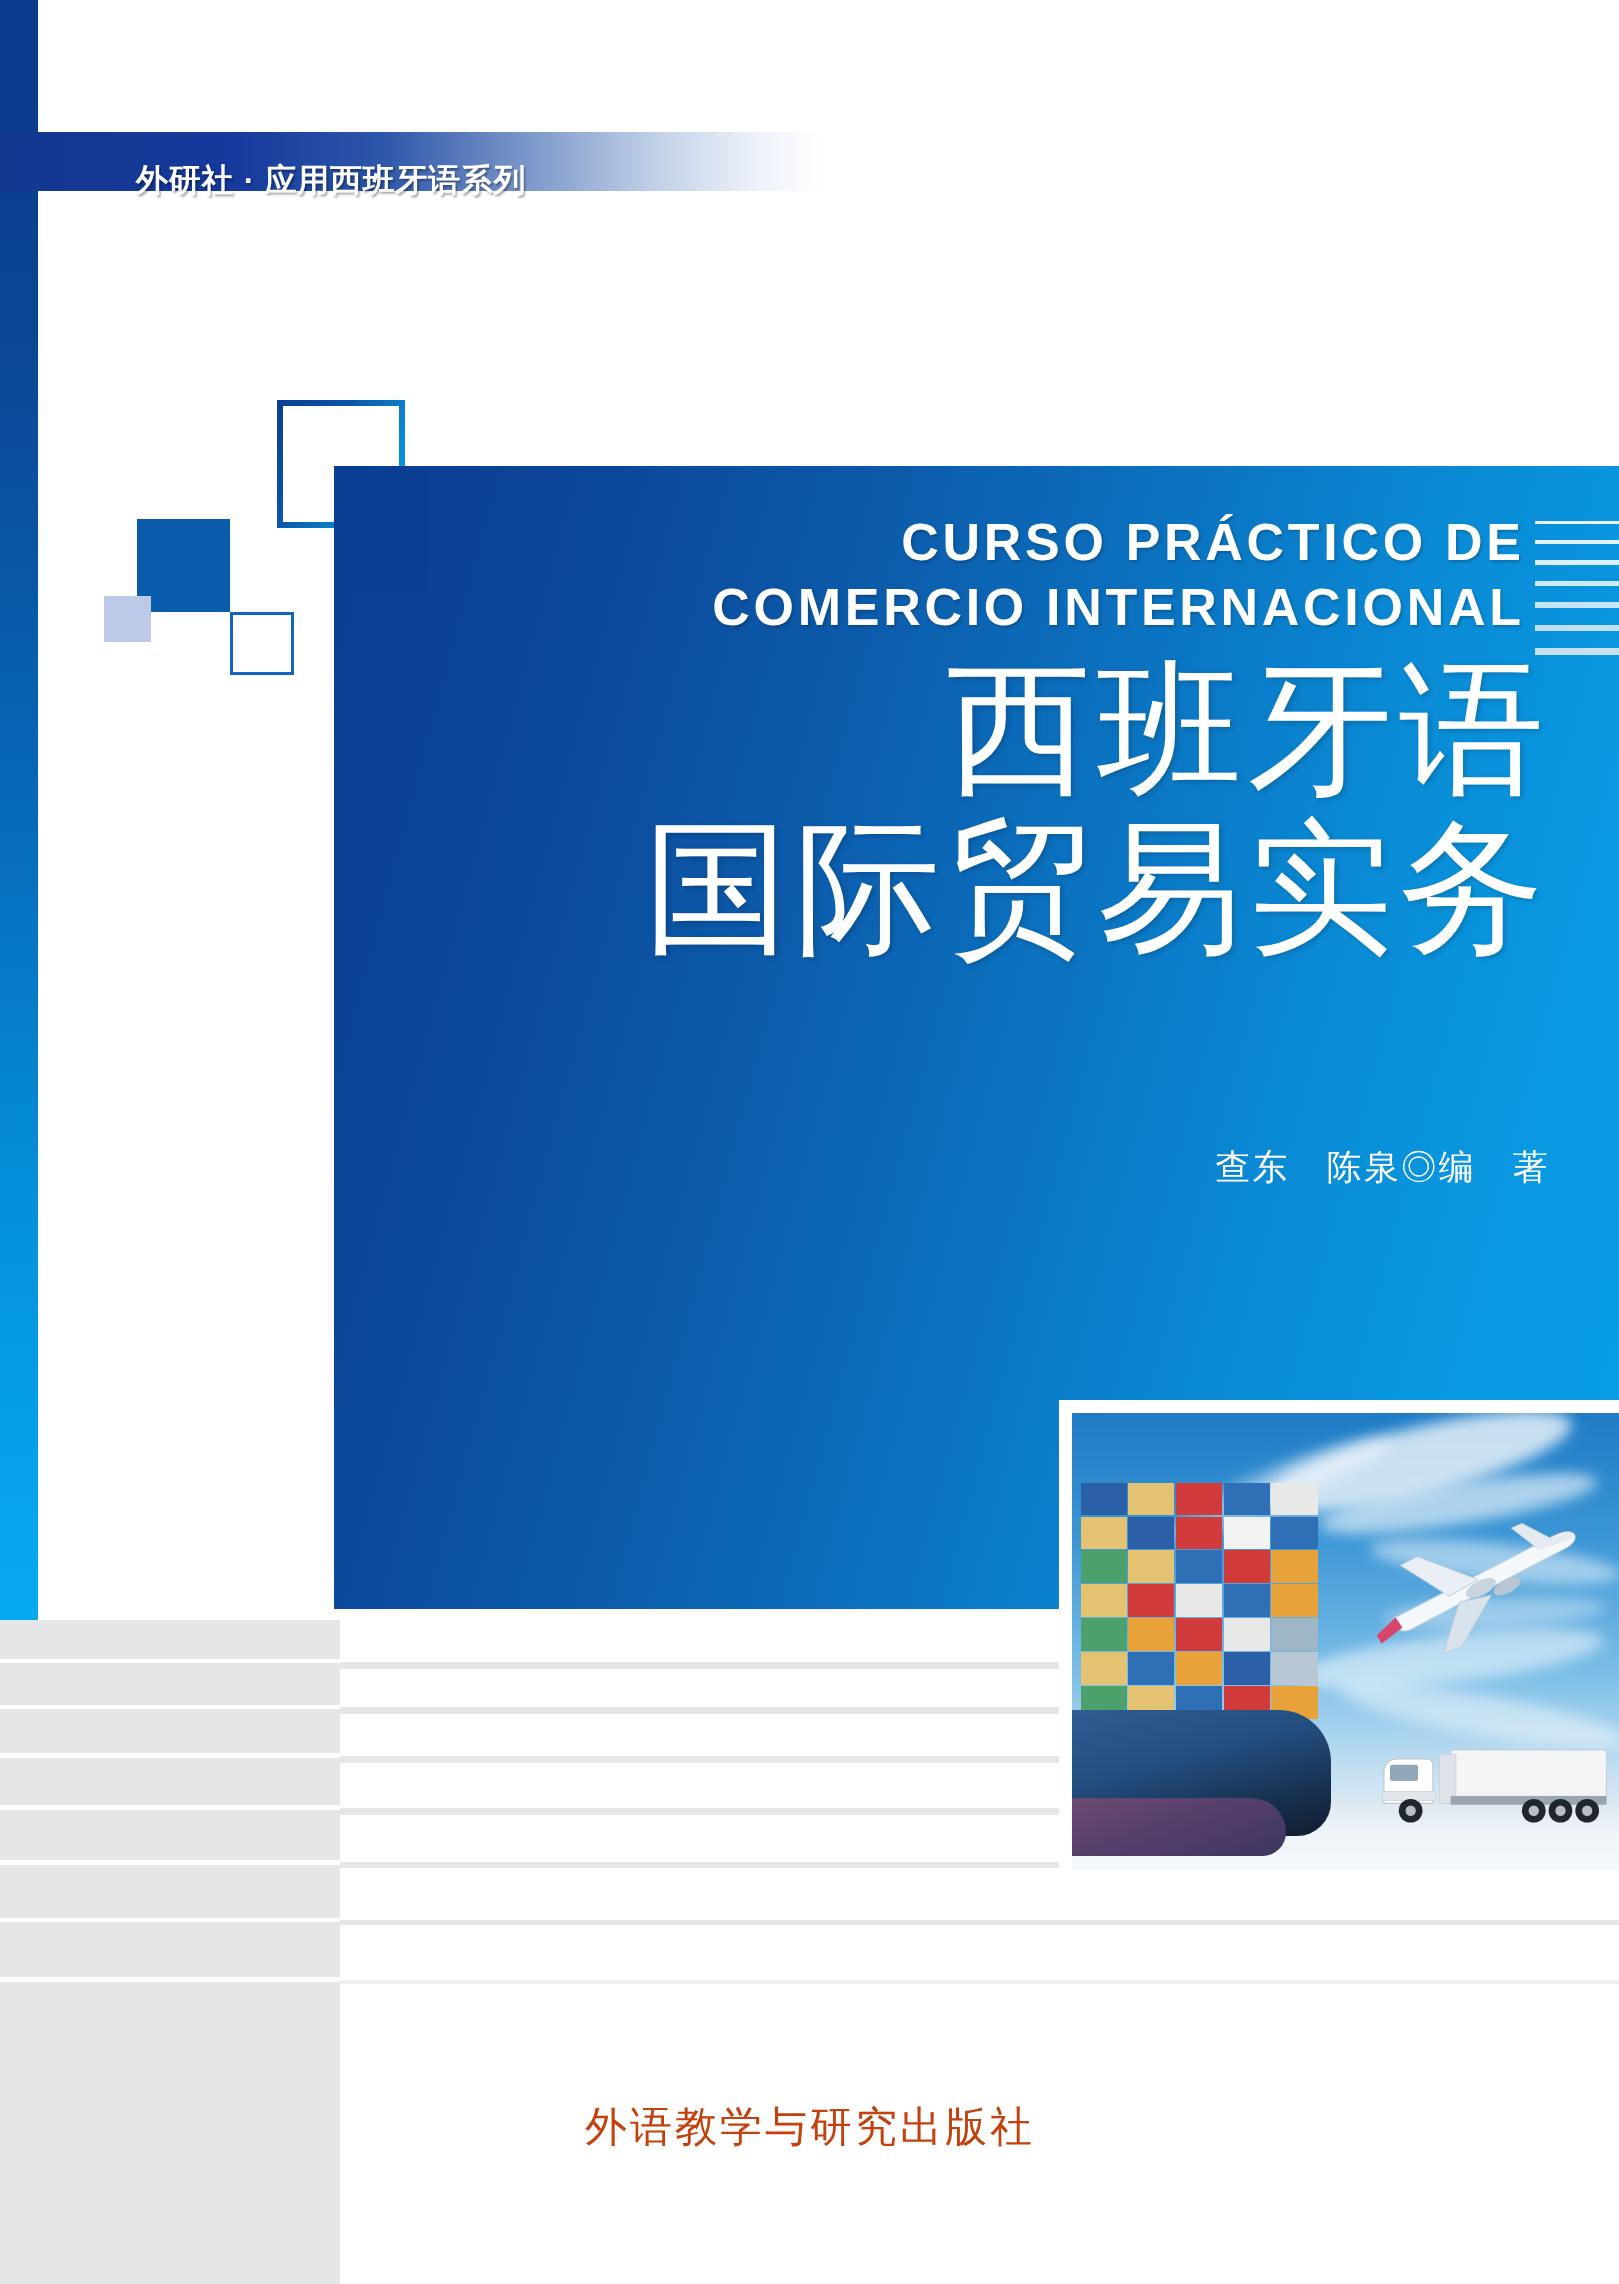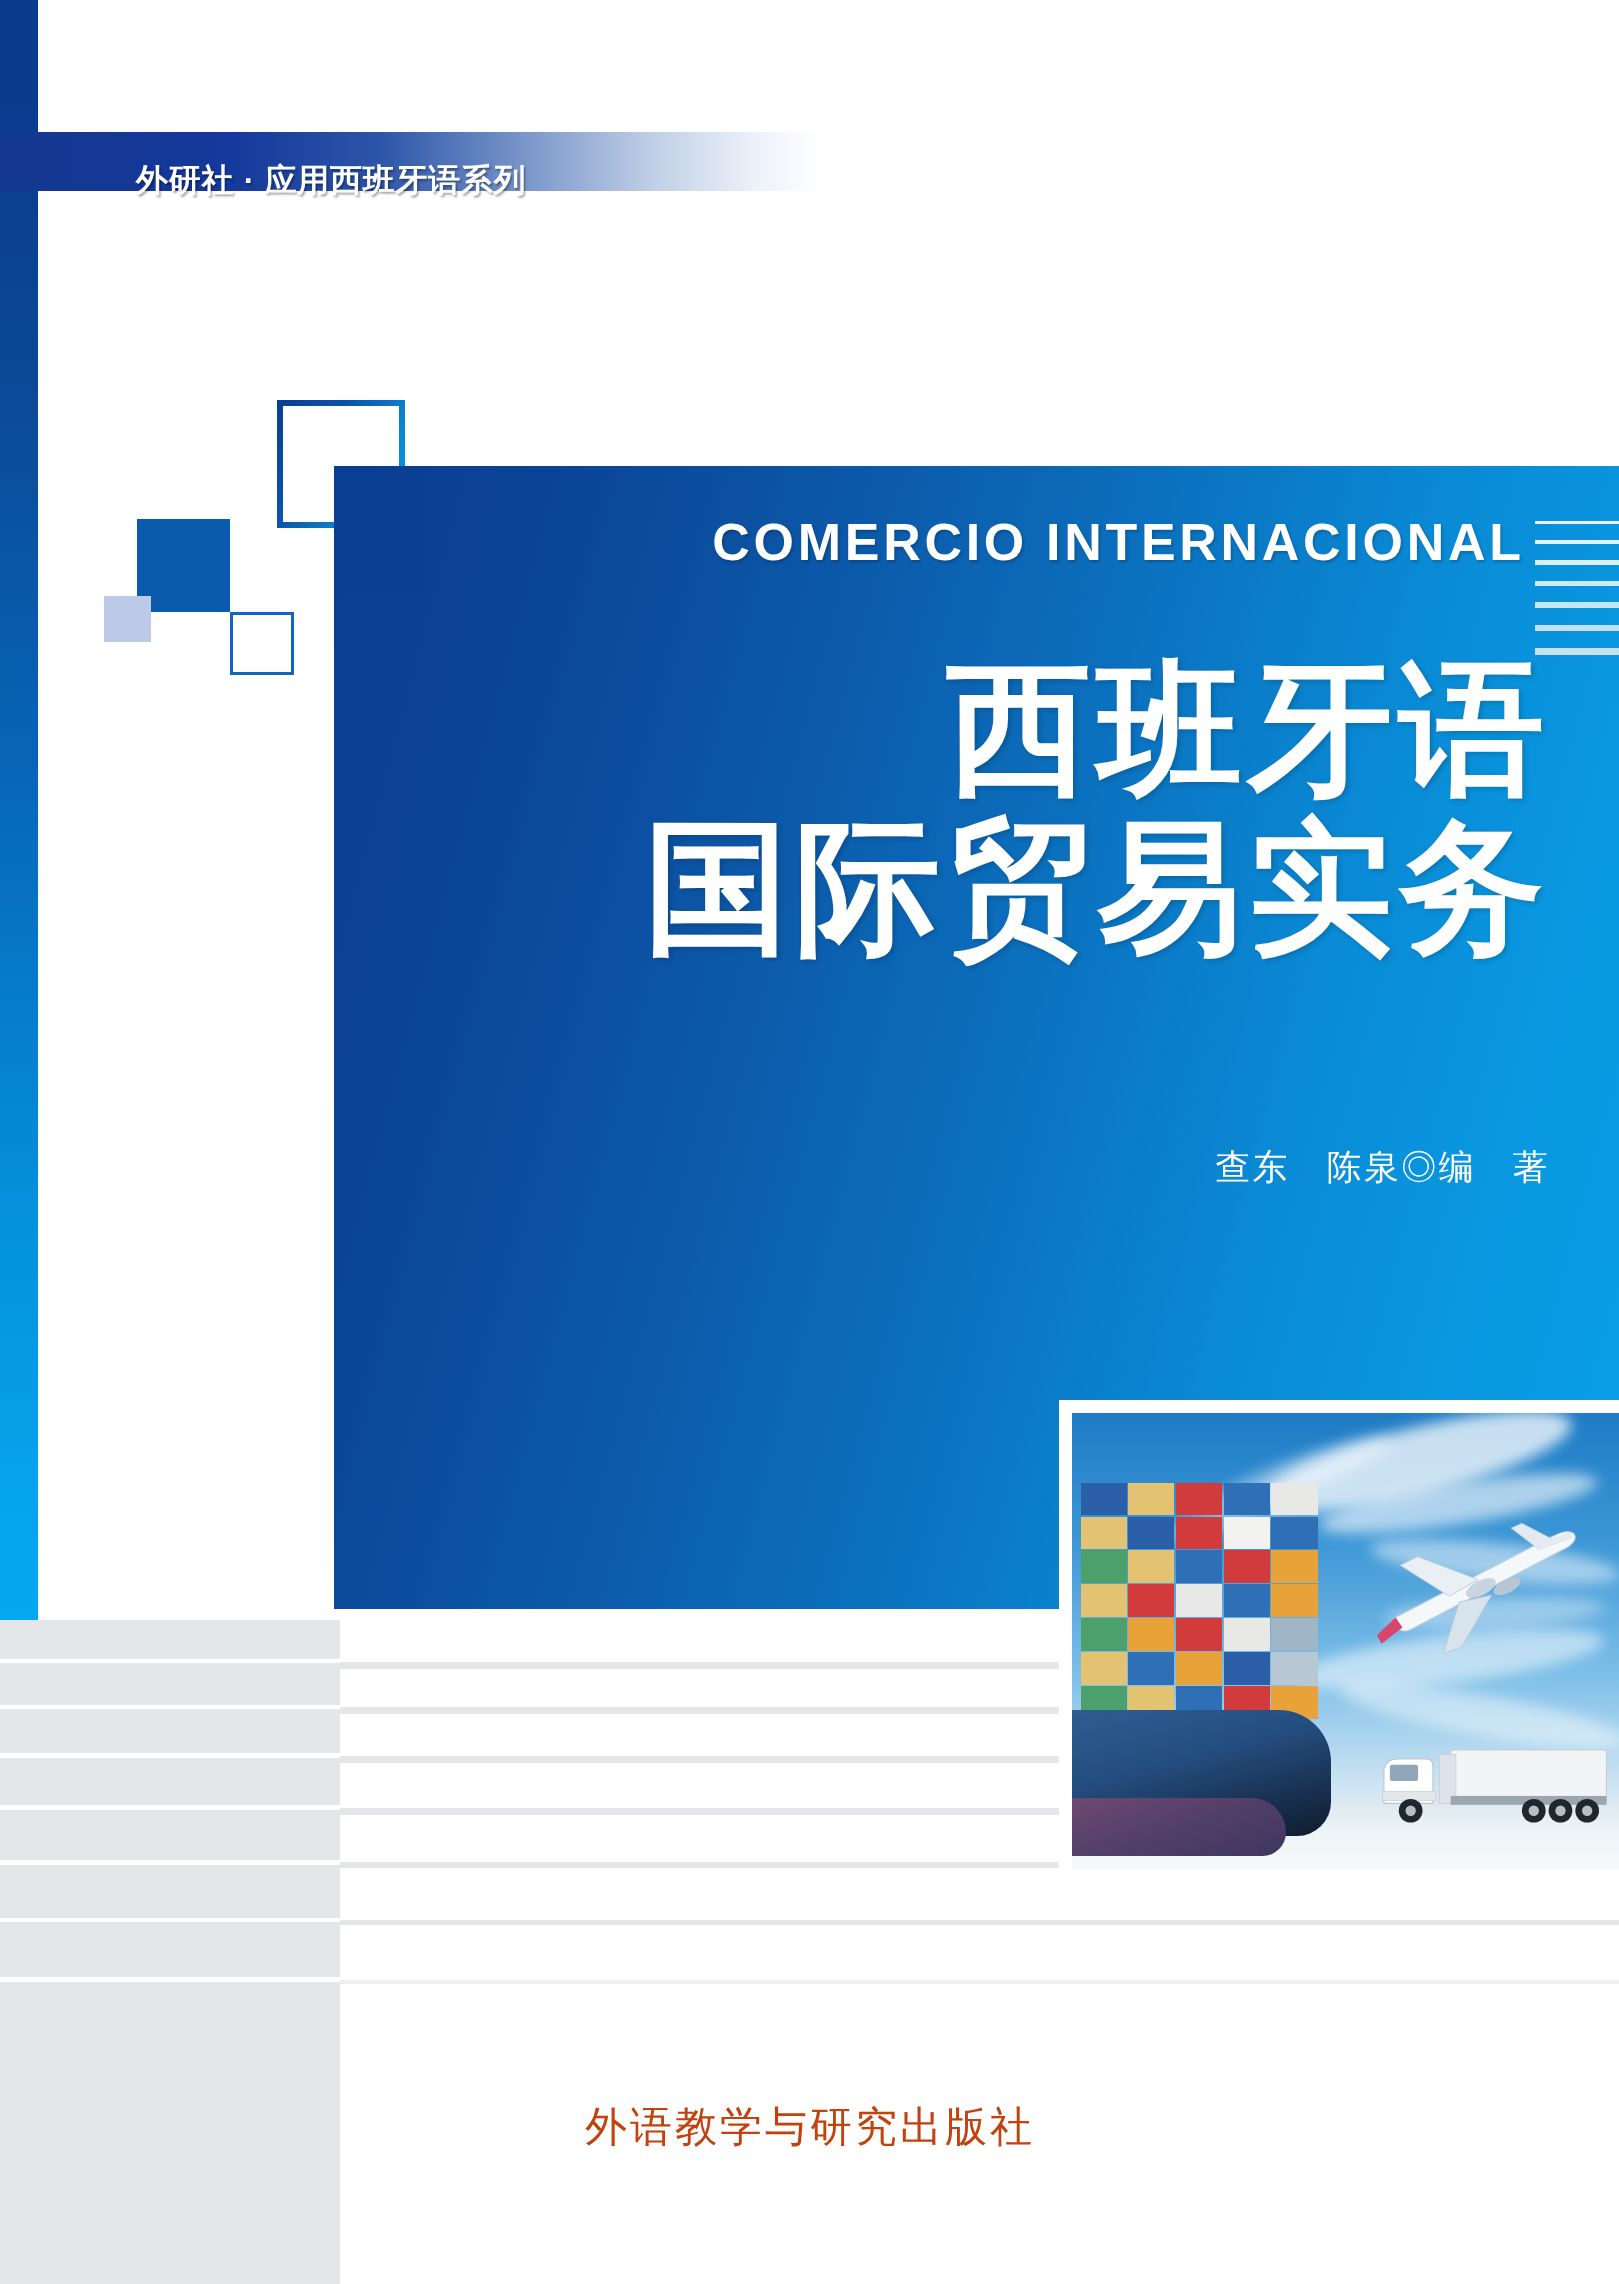--- a/index.html
+++ b/index.html
@@ -98,21 +98,21 @@
     padding-right:10.4px;
     text-shadow:1.5px 1.5px 3px rgba(0,0,0,.22);
   }
   .es-title div { white-space:nowrap; }
 
   
   .cn-title {
     position:absolute; left:0; top:184px; width:1231px;
     text-align:right;
     color:#ffffff;
-    font-weight:bold;
+    font-weight:normal;
     font-size:145px;
     line-height:159px;
     letter-spacing:6px;
     padding-right:15px;
     text-shadow:2.2px 2.2px 5.2px rgba(0,0,0,.18);
   }
   .cn-title div { white-space:nowrap; }
 
   
   .authors {
@@ -214,20 +214,21 @@
       <div class="r" style="height:3px;width:85px;background:rgba(255,255,255,.9);"></div>
       <div class="r" style="height:3.7px;width:85px;background:rgba(255,255,255,.88);"></div>
       <div class="r" style="height:4.4px;width:85px;background:rgba(255,255,255,.85);"></div>
       <div class="r" style="height:5.2px;width:85px;background:rgba(255,255,255,.8);"></div>
       <div class="r" style="height:6px;width:85px;background:rgba(250,252,253,.78);"></div>
       <div class="r" style="height:6.7px;width:85px;background:rgba(240,244,248,.8);"></div>
       <div class="r" style="height:7.4px;width:85px;background:rgba(232,238,243,.85);"></div>
     </div>
 
     <div class="es-title">
+      <div>CURSO PRÁCTICO DE</div>
       <div>COMERCIO INTERNACIONAL</div>
     </div>
 
     <div class="cn-title">
       <div>西班牙语</div>
       <div>国际贸易实务</div>
     </div>
 
     <div class="authors">查东　陈泉◎编　著</div>
   </div>

